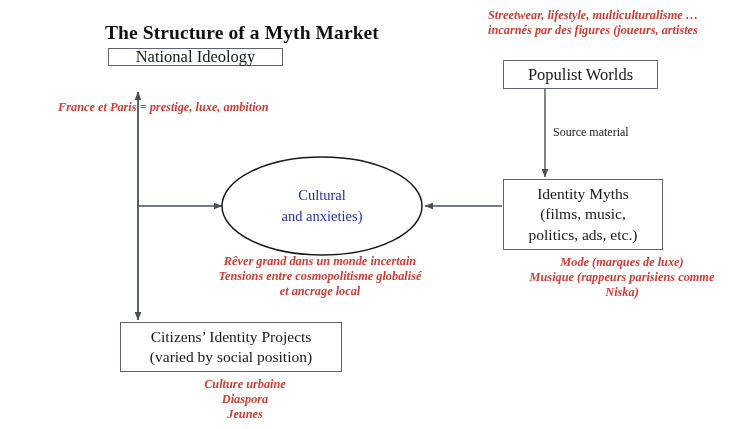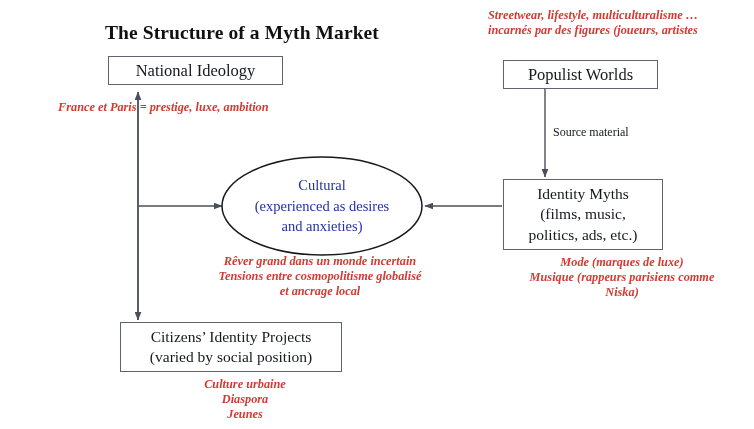--- a/index.html
+++ b/index.html
@@ -51,21 +51,21 @@
     flex-direction: column;
     align-items: center;
     justify-content: center;
     text-align: center;
     color: #16181d;
     line-height: 1.30;
   }
   .node-box .ln { display: block; white-space: nowrap; }
 
   #node-national-ideology {
-    left: 108px; top: 56px; width: 175px; height: 29px;
+    left: 108px; top: 48px; width: 175px; height: 18px;
     font-size: 16.5px;
   }
   #node-populist-worlds {
     left: 503px; top: 60px; width: 155px; height: 29px;
     font-size: 16.5px;
     text-align: right;
   }
   #node-identity-myths {
     left: 503px; top: 179px; width: 160px; height: 71px;
     font-size: 15.5px;
@@ -176,21 +176,20 @@
   </div>
 
   <div class="abs node-box" id="node-citizens-projects">
     <span class="ln">Citizens’ Identity Projects</span>
     <span class="ln">(varied by social position)</span>
   </div>
 
   <div class="abs" id="node-cultural-contradiction">
     <div class="ellipse-text">
       <span class="ln">Cultural</span>
-      <span class="ln">(experienced as desires</span>
       <span class="ln">and anxieties)</span>
     </div>
   </div>
 
   <div class="abs edge-label" id="label-source-material">Source material</div>
 
   <div class="abs annotation" id="annotation-populist">
     <span class="ln">Streetwear, lifestyle, multiculturalisme …</span>
     <span class="ln">incarnés par des figures (joueurs, artistes</span>
   </div>

